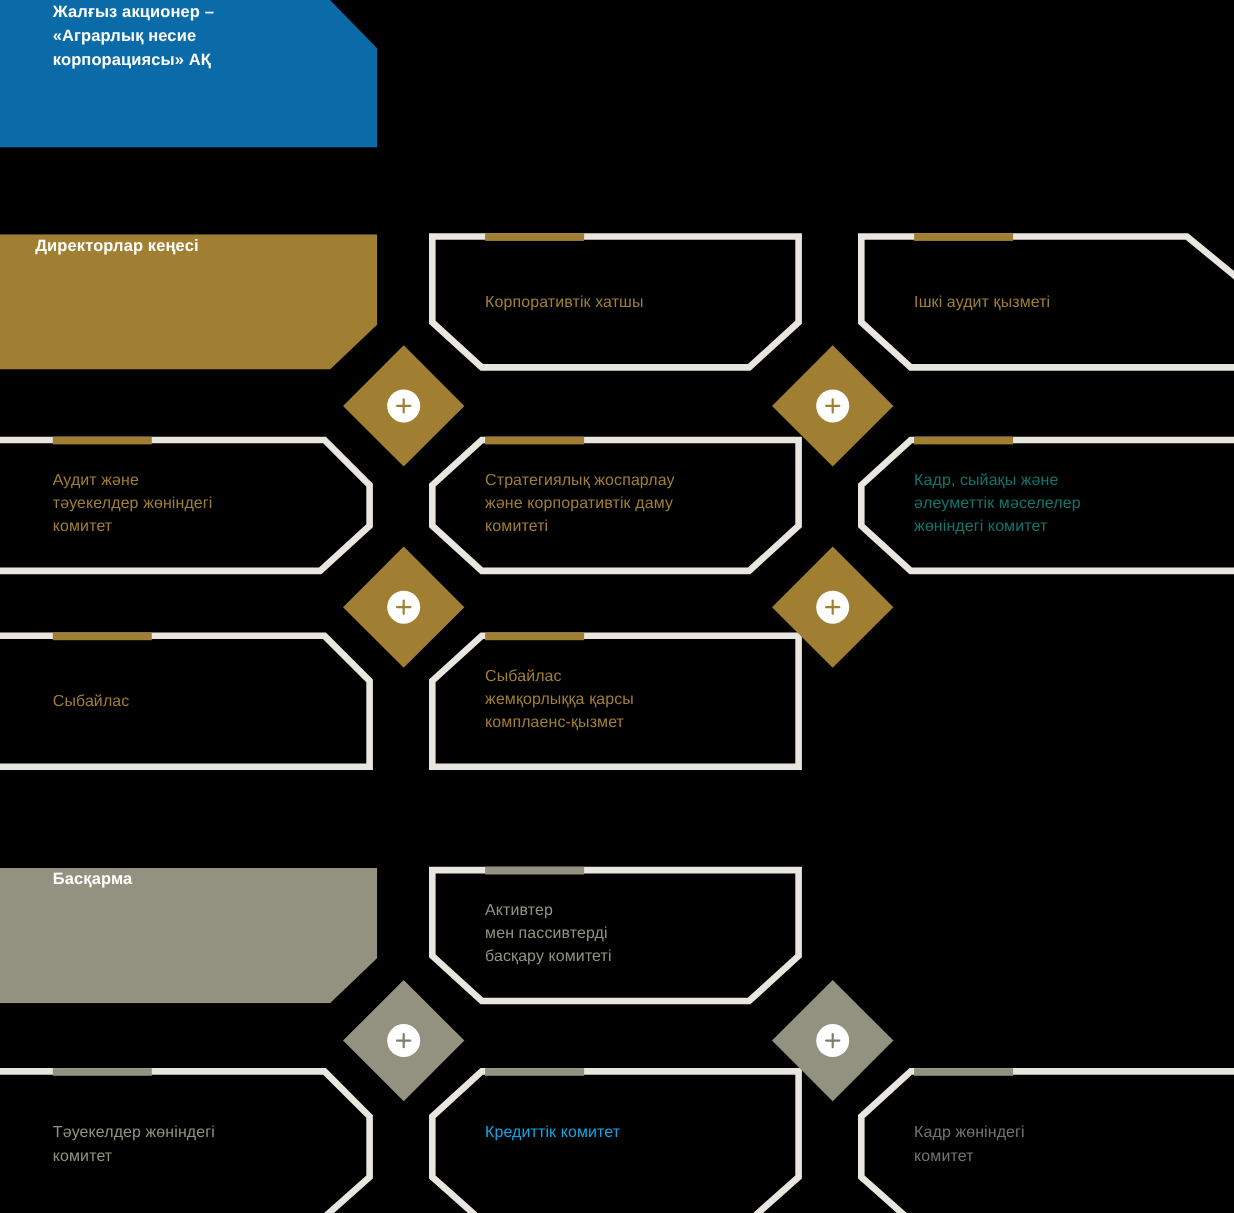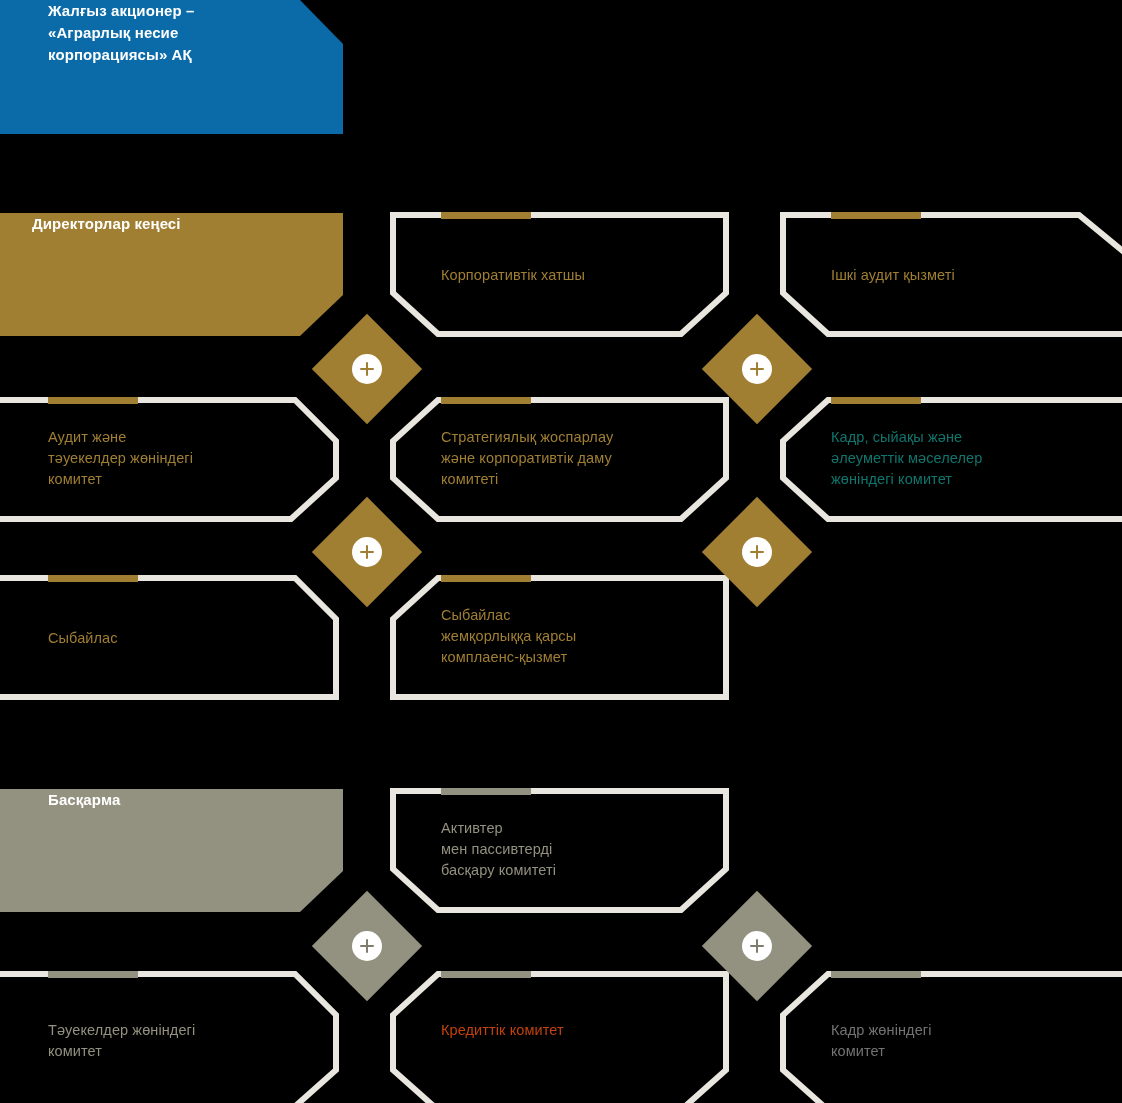--- a/index.html
+++ b/index.html
@@ -281,21 +281,21 @@
 комитет</div>
   </div>
 
   <div class="obox" style="left:389px; top:970px; width:341px; height:140px;">
     <div class="obox-shape">
       <svg width="341" height="140" viewBox="0 0 341 140" preserveAspectRatio="none">
         <polygon points="49,4 337,4 337,100 292,140 49,140 4,100 4,45" fill="none" stroke="#E8E6DE" stroke-width="6"></polygon>
       </svg>
     </div>
     <div class="obox-tab" style="left:52px; top:1px; width:90px; background:#93917F;"></div>
-    <div class="obox-label" style="left:52px; top:50px; color:#c2410c;">Кредиттік комитет</div>
+    <div class="obox-label" style="left:52px; top:50px; color:#0ea5e9;">Кредиттік комитет</div>
   </div>
 
   <div class="obox" style="left:779px; top:970px; width:360px; height:140px;">
     <div class="obox-shape">
       <svg width="360" height="140" viewBox="0 0 360 140" preserveAspectRatio="none">
         <polygon points="49,4 356,4 356,140 49,140 4,100 4,45" fill="none" stroke="#E8E6DE" stroke-width="6"></polygon>
       </svg>
     </div>
     <div class="obox-tab" style="left:52px; top:1px; width:90px; background:#93917F;"></div>
     <div class="obox-label" style="left:52px; top:50px; color:#737373;">Кадр жөніндегі

